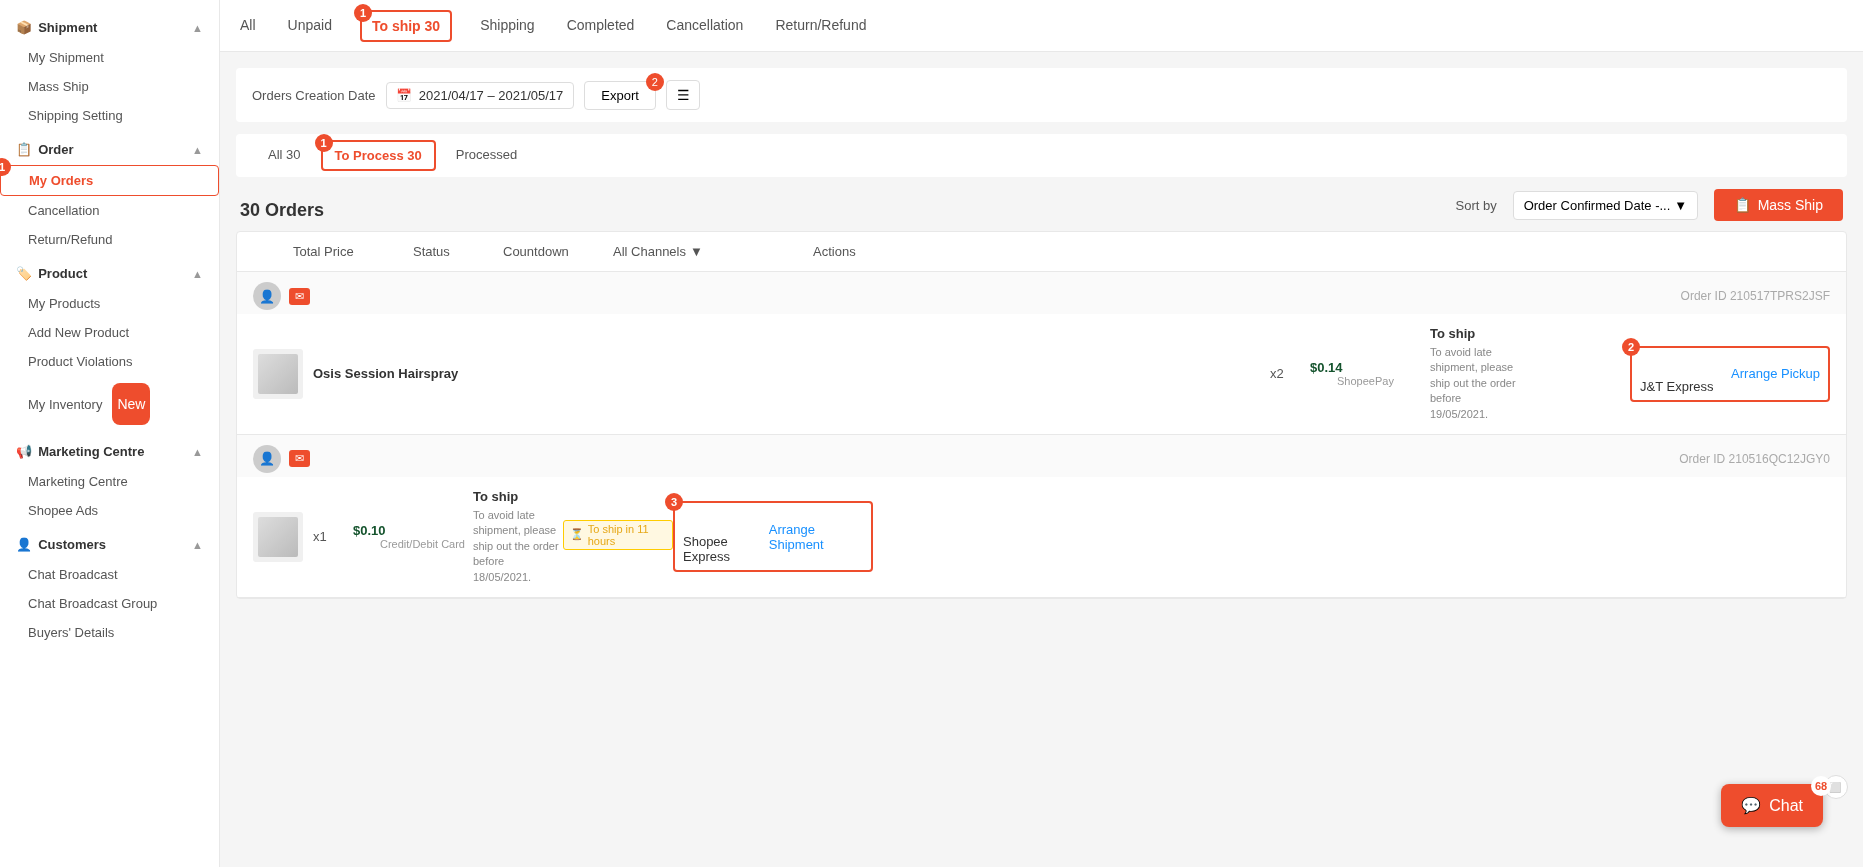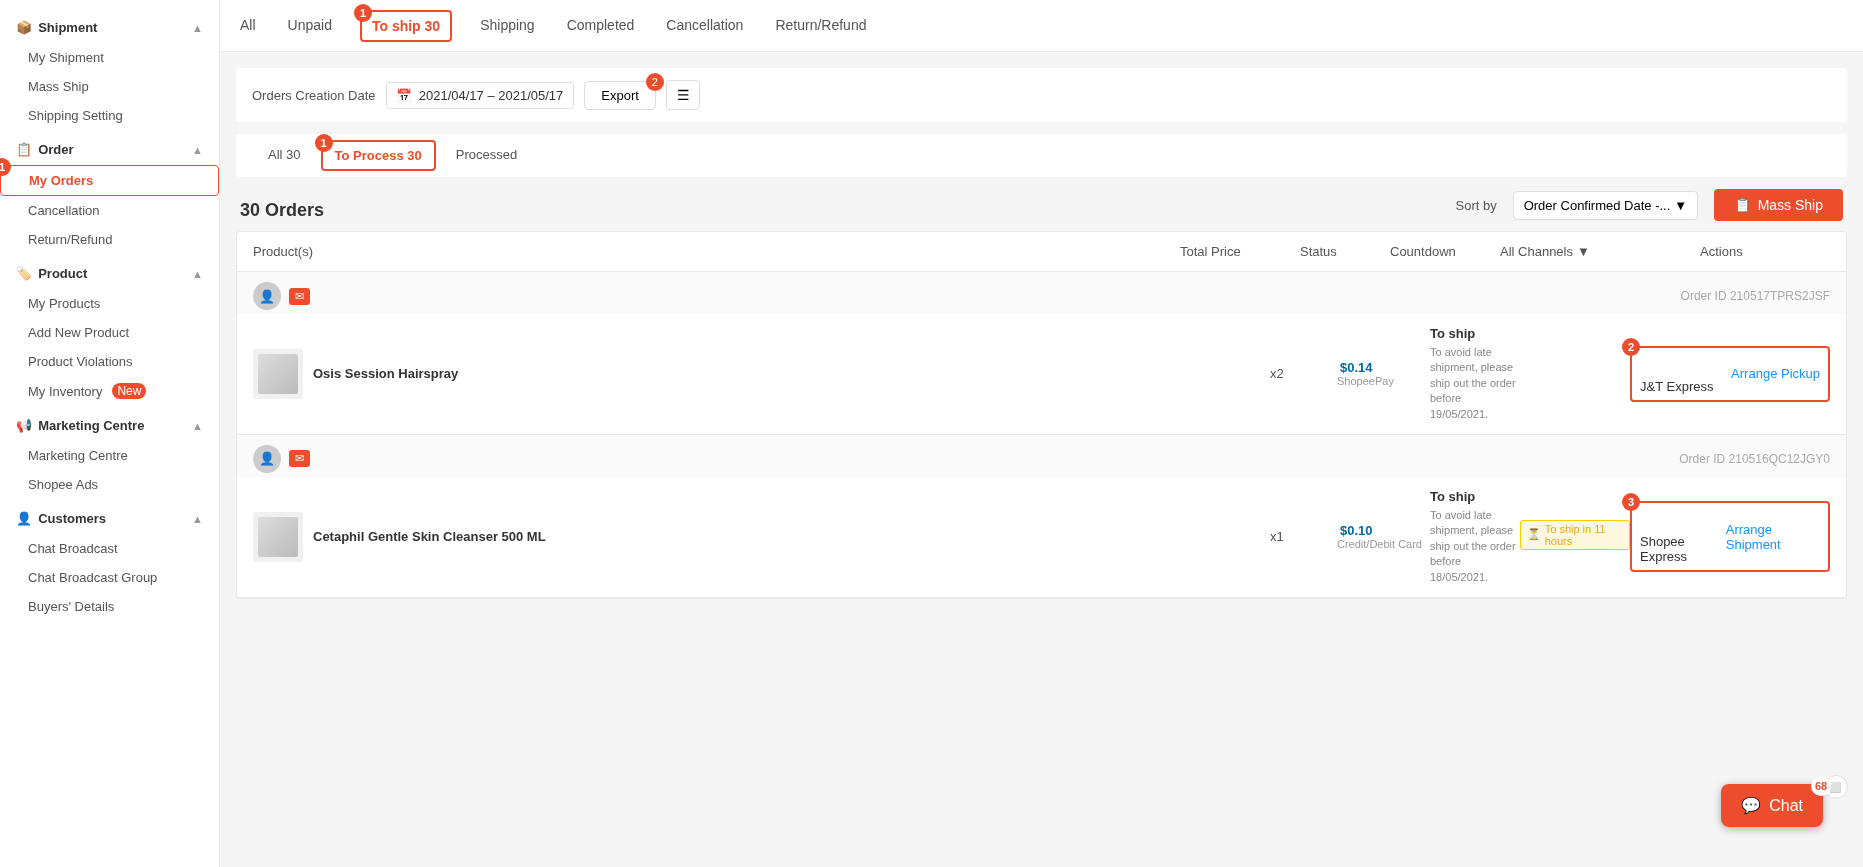--- a/index.html
+++ b/index.html
@@ -32,22 +32,22 @@
       cursor: pointer;
       font-size: 13px;
       display: flex;
       align-items: center;
       gap: 6px;
     }
     .sidebar-item.active { color: #ee4d2d; font-weight: bold; }
     .badge-new {
       background: #ee4d2d;
       color: #fff;
-      font-size: 12px;
-      padding: 1px 5px;
+      font-size: 14px;
+      padding: 13px 5px;
       border-radius: 8px;
       margin-left: 4px;
     }
 
     
     .main {
       flex: 1;
       display: flex;
       flex-direction: column;
       overflow: hidden;
@@ -300,21 +300,21 @@
       overflow: hidden;
     }
     .product-img-placeholder {
       width: 40px; height: 40px;
       background: linear-gradient(135deg, #ddd 0%, #bbb 100%);
       border-radius: 2px;
     }
     .product-name { font-size: 13px; font-weight: bold; color: #333; flex: 3; }
     .col-qty-val { width: 40px; color: #555; font-size: 13px; }
     .col-price-val { width: 120px; }
-    .price-amount { font-size: 13px; color: #0369a1; font-weight: bold; margin-left: 30px; }
+    .price-amount { font-size: 13px; color: #14532d; font-weight: bold; }
     .price-method { font-size: 11px; color: #999; margin-left: 27px; }
     .col-status-val { width: 90px; }
     .status-text { font-size: 13px; color: #333; font-weight: bold; }
     .status-desc { font-size: 11px; color: #888; margin-top: 4px; line-height: 1.4; }
     .countdown-badge {
       display: flex; align-items: center; gap: 4px;
       background: #fff8e1;
       border: 1px solid #ffcc00;
       border-radius: 3px;
       padding: 2px 6px;
@@ -533,21 +533,20 @@
         <button class="mass-ship-btn">
           <span>📋</span>
           <span>Mass Ship</span>
         </button>
       </div>
     </div>
 
     <div class="orders-table">
 
       <div class="table-header">
-        <div class="col-product">Product(s)</div>
         <div class="col-qty"></div>
         <div class="col-price">Total Price</div>
         <div class="col-status">Status</div>
         <div class="col-countdown">Countdown</div>
         <div class="col-channel">
           <span>All Channels</span>
           <span>▼</span>
         </div>
         <div class="col-actions">Actions</div>
       </div>
@@ -592,21 +591,20 @@
     <div class="order-meta-left">
       <div class="avatar">👤</div>
       <span class="chat-icon-small">✉</span>
     </div>
     <span class="order-id">Order ID 210516QC12JGY0</span>
   </div>
             <div class="order-row">
     <div class="product-img">
       <div class="product-img-placeholder"></div>
     </div>
-    <div class="product-name col-product">Cetaphil Gentle Skin Cleanser 500 ML</div>
     <div class="col-qty-val">x1</div>
     <div class="col-price-val">
       <div class="price-amount">$0.10</div>
       <div class="price-method">Credit/Debit Card</div>
     </div>
     <div class="col-status-val">
       <div class="status-text">To ship</div>
       <div class="status-desc">To avoid late shipment, please ship out the order before 18/05/2021.</div>
     </div>
     <div class="col-countdown-val">

